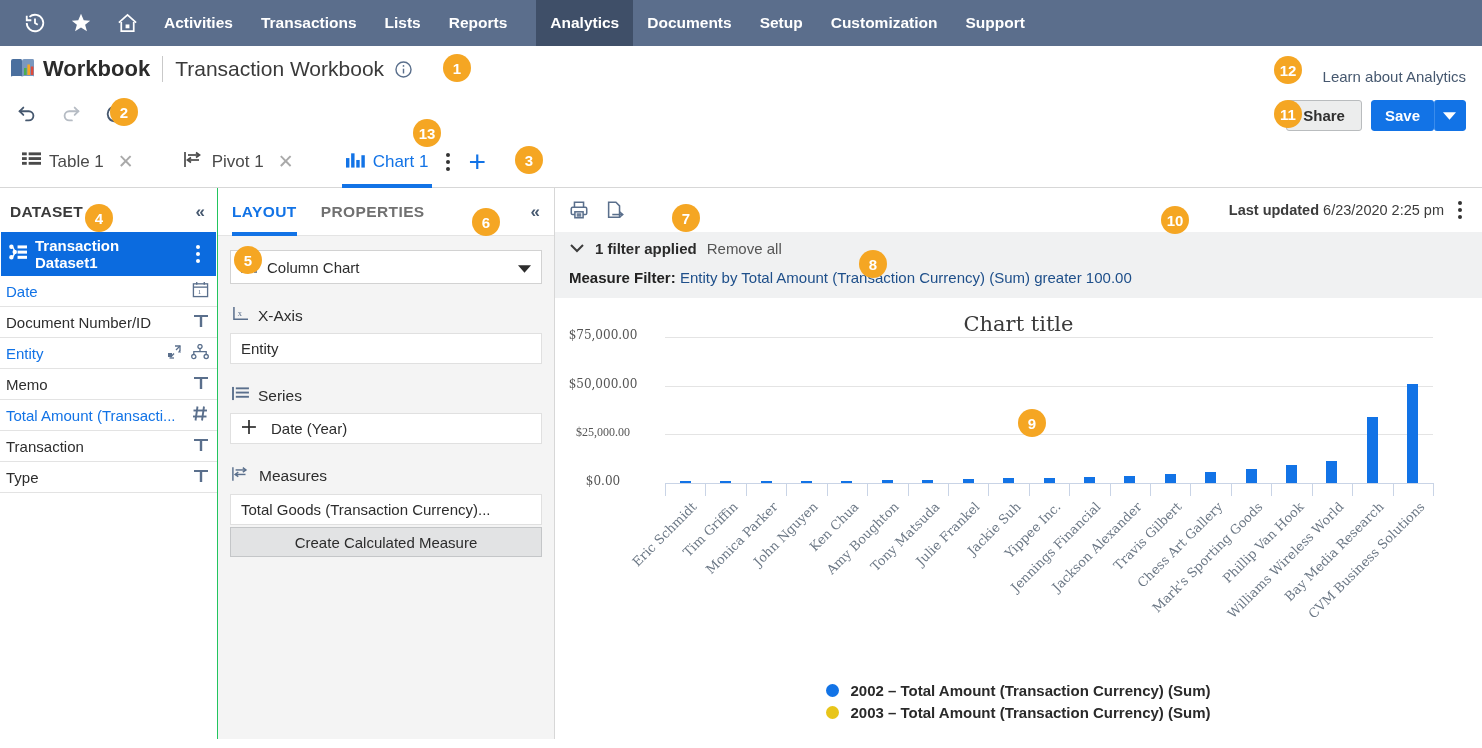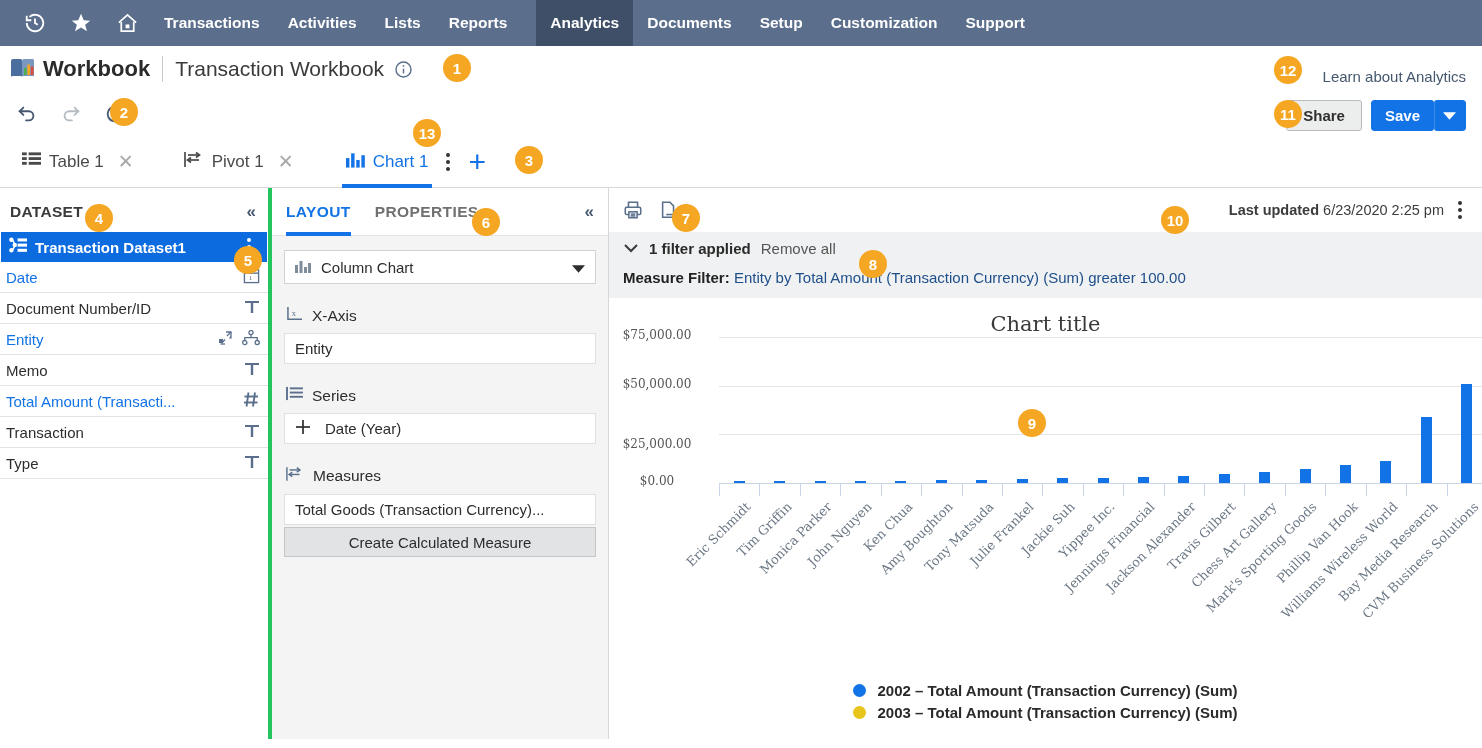--- a/index.html
+++ b/index.html
@@ -76,21 +76,21 @@
   }
   .tab .tclose { color:#a9a9a9; font-size:19px; cursor:pointer; margin-left:6px; }
   .kebab { display:flex; flex-direction:column; gap:3px; padding:0 8px; cursor:pointer; }
   .kebab i { width:4px; height:4px; background:#333; border-radius:50%; display:block; }
   .plusbtn { color:#1273e6; font-size:30px; font-weight:300; padding:0 10px; cursor:pointer; line-height:1; }
 
   
   .main { display:flex; height:551px; }
 
   
-  .dspanel { width:272px; border-right:4px solid #22c55e; background:#fff; }
+  .dspanel { width:218px; border-right:1px solid #22c55e; background:#fff; }
   .dshead { display:flex; align-items:center; justify-content:space-between; padding:14px 12px 10px 10px; }
   .dshead .dstitle { font-size:15.5px; font-weight:bold; color:#3a3a3a; letter-spacing:.3px; }
   .collapse { color:#46586f; font-size:17px; cursor:pointer; font-weight:bold; }
   .dsrow-active {
     background:#0b6bdf; color:#fff; display:flex; align-items:center;
     padding:5px 8px; margin:0 1px; font-weight:bold; font-size:15px; gap:7px;
   }
   .dsrow-active .kebab i { background:#fff; }
   .fieldlist { }
   .field {
@@ -186,22 +186,22 @@
     </svg>
   </div>
   <div class="navicon">
     <svg width="23" height="23" viewBox="0 0 24 24" fill="none" stroke="#fff" stroke-width="1.8">
       <path d="M3 11 L12 3 L21 11"></path>
         <path d="M5.5 10.5 V20 H18.5 V10.5"></path>
       <rect x="10" y="13" width="4" height="4" fill="#fff" stroke="none"></rect>
     </svg>
   </div>
   <div id="navitems" style="display:flex;align-items:center">
+      <div class="navitem">Activities</div>
       <div class="navitem">Transactions</div>
-      <div class="navitem">Activities</div>
       <div class="navitem">Lists</div>
       <div class="navitem">Reports</div>
       <div class="navitem active">Analytics</div>
       <div class="navitem">Documents</div>
       <div class="navitem">Setup</div>
       <div class="navitem">Customization</div>
       <div class="navitem">Support</div>
     </div>
 </div>
 
@@ -537,21 +537,21 @@
         <span class="fkey">Measure Filter:</span>
         <span class="fval">Entity by Total Amount (Transaction Currency) (Sum) greater 100.00</span>
       </div>
     </div>
 
     <div class="charttitle">Chart title</div>
 
     <div class="plotwrap" id="plot">
         <div class="ylabel" style="left: 0px; width: 96px; top: 138px;">$0.00</div>
         <div class="gridline" style="left: 110px; width: 768px; top: 98.3px;"></div>
-        <div class="ylabel" style="left: 0px; width: 96px; top: 101px;">$25,000.00</div>
+        <div class="ylabel" style="left: 0px; width: 96px; top: 89px; font-family: Liberation Serif, serif;">$25,000.00</div>
         <div class="gridline" style="left: 110px; width: 768px; top: 49.6px;"></div>
         <div class="ylabel" style="left: 0px; width: 96px; top: 40.6px;">$50,000.00</div>
         <div class="gridline" style="left: 110px; width: 768px; top: 0.9px;"></div>
         <div class="ylabel" style="left: 0px; width: 96px; top: -8.1px;">$75,000.00</div>
         <div class="baseline" style="left: 110px; width: 768px; top: 147px;"></div>
         <div class="tickmark" style="left: 110px; top: 147px; height: 13px;"></div>
         <div class="bar" title="Eric Schmidt" style="width: 11px; left: 124.711px; top: 145px; height: 2px; background: rgb(18, 115, 230);"></div>
         <div class="xlbl" style="left: 134.211px; top: 163px; transform: translateX(-100%) rotate(-45deg); transform-origin: right top;">Eric Schmidt</div>
         <div class="tickmark" style="left: 150.421px; top: 147px; height: 13px;"></div>
         <div class="bar" title="Tim Griffin" style="width: 11px; left: 165.132px; top: 145px; height: 2px; background: rgb(18, 115, 230);"></div>

